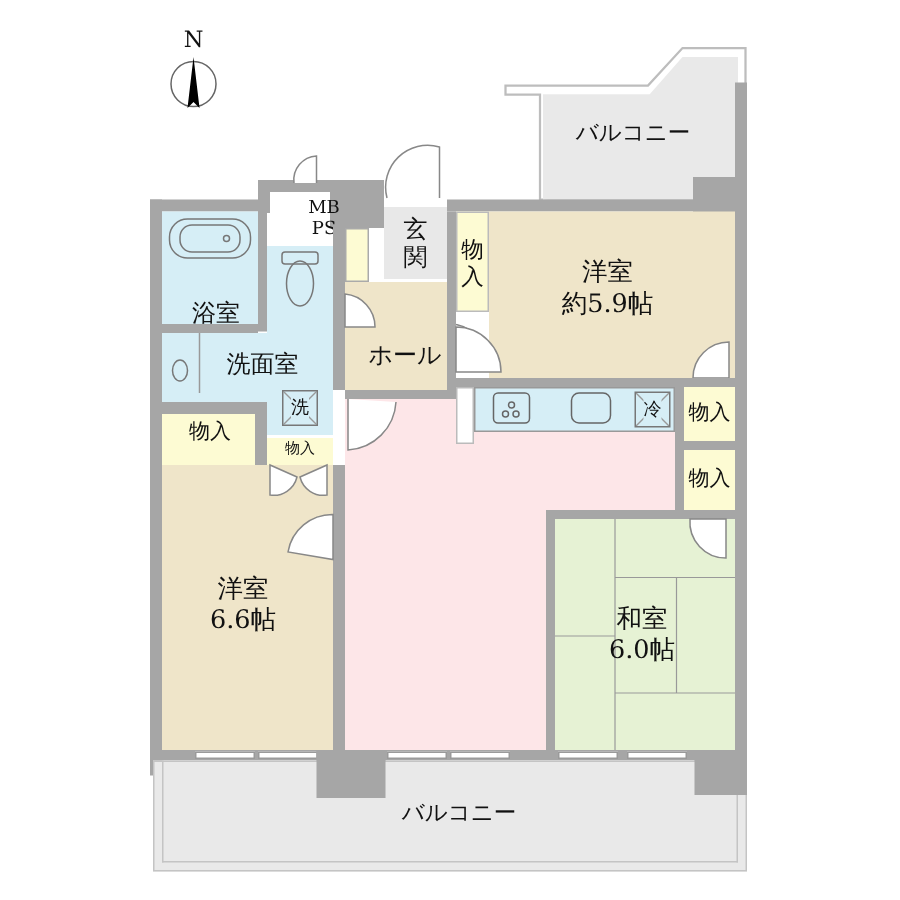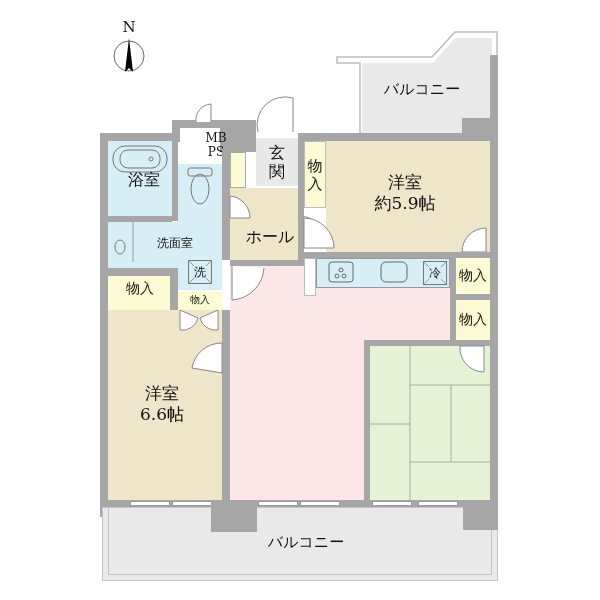--- a/index.html
+++ b/index.html
@@ -50,38 +50,38 @@
     <path d="M196,122 A16,16 0 0 1 211,104 L211,122" fill="#fff" stroke="#888" stroke-width="1"></path>
     <path d="M258,132 A28,28 0 0 1 293,98 L293,132" fill="#fff" stroke="#888" stroke-width="1"></path>
   </svg>
 
   <div class="room" style="left:108px;top:141px;width:64px;height:75px;background:#d6eef6;"></div>
   <svg width="600" height="600">
     <rect x="113" y="146" width="54" height="26" rx="12" fill="none" stroke="#777" stroke-width="1"></rect>
     <rect x="120" y="150" width="40" height="18" rx="8" fill="none" stroke="#777" stroke-width="1"></rect>
     <circle cx="151" cy="159" r="2" fill="none" stroke="#777"></circle>
   </svg>
-  <div class="lbl" style="left:144px;top:180px;font-size:16px;">浴室</div>
+  <div class="lbl" style="left:144px;top:209px;font-size:16px;">浴室</div>
   <div class="wall" style="left:172px;top:141px;width:6px;height:80px;"></div>
 
   <div class="room" style="left:178px;top:164px;width:44px;height:58px;background:#d6eef6;"></div>
   <svg width="600" height="600">
     <rect x="188" y="168" width="24" height="8" rx="2" fill="none" stroke="#777"></rect>
     <ellipse cx="200" cy="189" rx="9" ry="15" fill="none" stroke="#777"></ellipse>
   </svg>
   <div class="wall" style="left:222px;top:150px;width:8px;height:110px;"></div>
   <div class="wall" style="left:100px;top:216px;width:72px;height:6px;"></div>
 
   <div class="room" style="left:108px;top:222px;width:114px;height:46px;background:#d6eef6;"></div>
   <div class="room" style="left:178px;top:268px;width:44px;height:22px;background:#d6eef6;"></div>
   <svg width="600" height="600">
     <line x1="133" y1="222" x2="133" y2="262" stroke="#999"></line>
     <ellipse cx="120" cy="247" rx="5" ry="7" fill="none" stroke="#777"></ellipse>
   </svg>
-  <div class="lbl" style="left:175px;top:243px;font-size:12px;">洗面室</div>
+  <div class="lbl" style="left:175px;top:243px;font-size:16px;">洗面室</div>
   <div class="abs" style="left:188px;top:260px;width:24px;height:24px;border:1px solid #777;background:linear-gradient(45deg,transparent 48%,#999 49%,#999 51%,transparent 52%),linear-gradient(-45deg,transparent 48%,#999 49%,#999 51%,transparent 52%);">
     <div class="lbl" style="left:11px;top:11px;font-size:12px;background:#d6eef6;">洗</div>
   </div>
   <div class="wall" style="left:100px;top:268px;width:78px;height:8px;"></div>
 
   <div class="room" style="left:256px;top:138px;width:42px;height:48px;background:#e8e8e8;"></div>
   <div class="lbl" style="left:277px;top:162px;font-size:16px;line-height:1.2;">
     <div>玄</div>
     <div>関</div>
   </div>
@@ -162,20 +162,24 @@
     <g stroke="#999" stroke-width="0.8" fill="none">
       <line x1="410" y1="346" x2="410" y2="500"></line>
       <line x1="410" y1="385" x2="490" y2="385"></line>
       <line x1="451" y1="385" x2="451" y2="462"></line>
       <line x1="410" y1="462" x2="490" y2="462"></line>
       <line x1="370" y1="424" x2="410" y2="424"></line>
     </g>
     <path d="M460,346 A24,24 0 0 0 484,372 L484,346 Z" fill="#fff" stroke="#888"></path>
   </svg>
   <div class="wall" style="left:364px;top:340px;width:6px;height:165px;"></div>
+  <div class="lbl" style="left:428px;top:424px;font-size:17px;">
+    <div>和室</div>
+    <div>6.0帖</div>
+  </div>
 
   <div class="wall" style="left:100px;top:500px;width:398px;height:7px;"></div>
   <div class="win" style="left:130px;top:501px;width:40px;height:5px;"></div>
   <div class="win" style="left:172px;top:501px;width:40px;height:5px;"></div>
   <div class="win" style="left:258px;top:501px;width:40px;height:5px;"></div>
   <div class="win" style="left:300px;top:501px;width:40px;height:5px;"></div>
   <div class="win" style="left:372px;top:501px;width:40px;height:5px;"></div>
   <div class="win" style="left:418px;top:501px;width:40px;height:5px;"></div>
   <div class="wall" style="left:211px;top:500px;width:46px;height:32px;"></div>
   <div class="wall" style="left:463px;top:500px;width:35px;height:30px;"></div>

